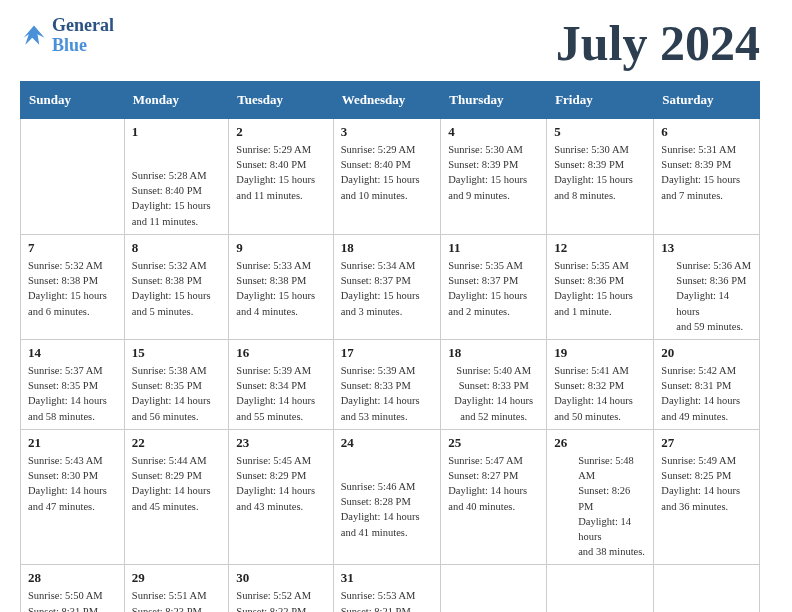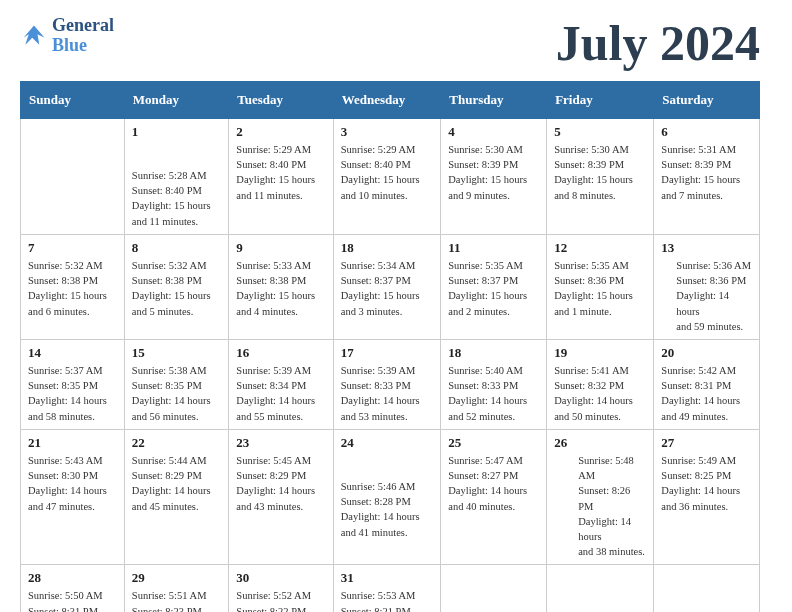--- a/index.html
+++ b/index.html
@@ -245,21 +245,21 @@
           </td>
           <td>
             <div class="day-number">17</div>
             <div class="day-detail" style="white-space: pre-line;">Sunrise: 5:39 AM
 Sunset: 8:33 PM
 Daylight: 14 hours
 and 53 minutes.</div>
           </td>
           <td>
             <div class="day-number">18</div>
-            <div class="day-detail" style="white-space: pre-line;">Sunrise: 5:40 AM
+            <div class="day-detail" style="white-space: pre-line; text-align: center;">Sunrise: 5:40 AM
 Sunset: 8:33 PM
 Daylight: 14 hours
 and 52 minutes.</div>
           </td>
           <td>
             <div class="day-number">19</div>
             <div class="day-detail" style="white-space: pre-line;">Sunrise: 5:41 AM
 Sunset: 8:32 PM
 Daylight: 14 hours
 and 50 minutes.</div>

